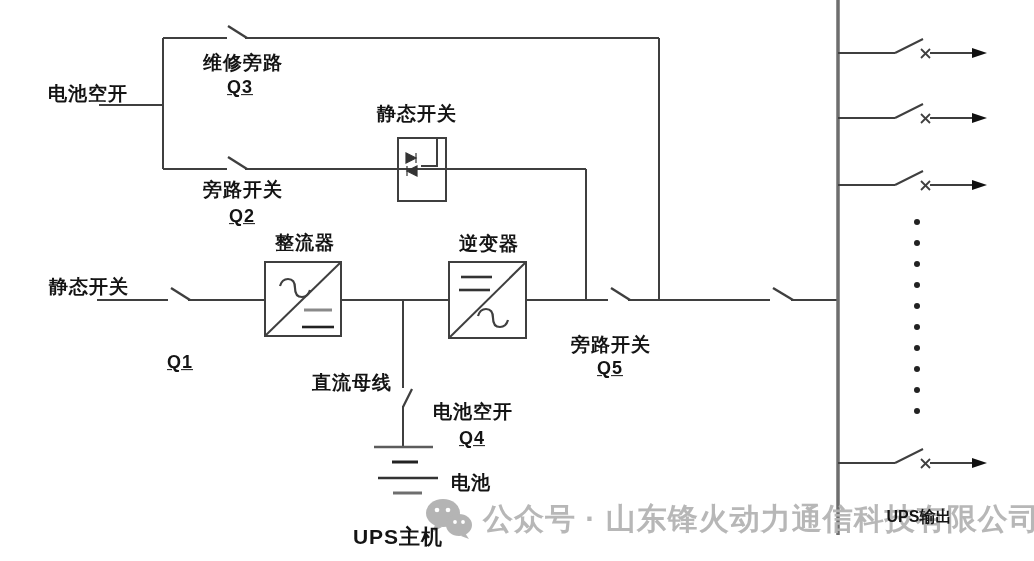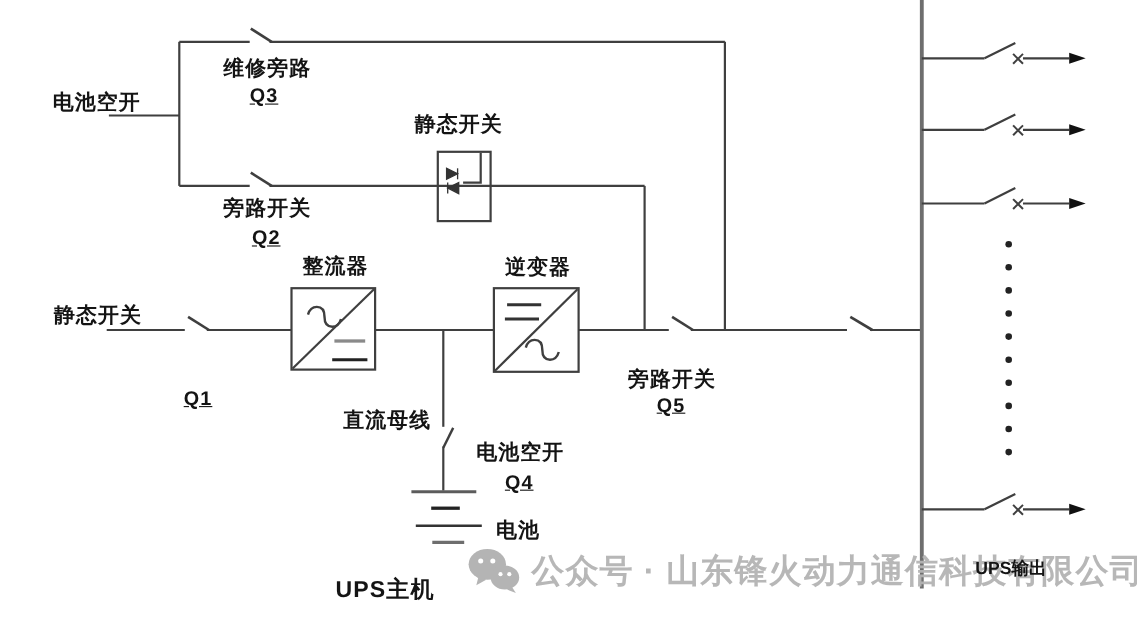--- a/index.html
+++ b/index.html
@@ -9,21 +9,21 @@
   }
   #linework{position:absolute;left:0;top:0;z-index:0;}
   .lbl{
     position:absolute;transform:translate(-50%,-50%);
     color:#141414;font-weight:700;text-align:center;
     white-space:pre-line;line-height:1.32;z-index:2;
     letter-spacing:1px;
   }
   .f19{font-size:19px;text-align:center;}
   .f18{font-size:18px;text-decoration:underline;}
-  .f21{font-size:21px;}
+  .f21{font-size:21px;margin-left:48px;}
   .f24{font-size:16px;letter-spacing:0;}
   #watermark{
     position:absolute;left:425px;top:498px;z-index:1;
     display:flex;align-items:center;gap:10px;
     color:#b4b4b4;font-size:30px;font-weight:700;
     letter-spacing:1px;white-space:nowrap;opacity:.95;
   }
   #ups-output-label{z-index:3;}
 </style>
 </head>

